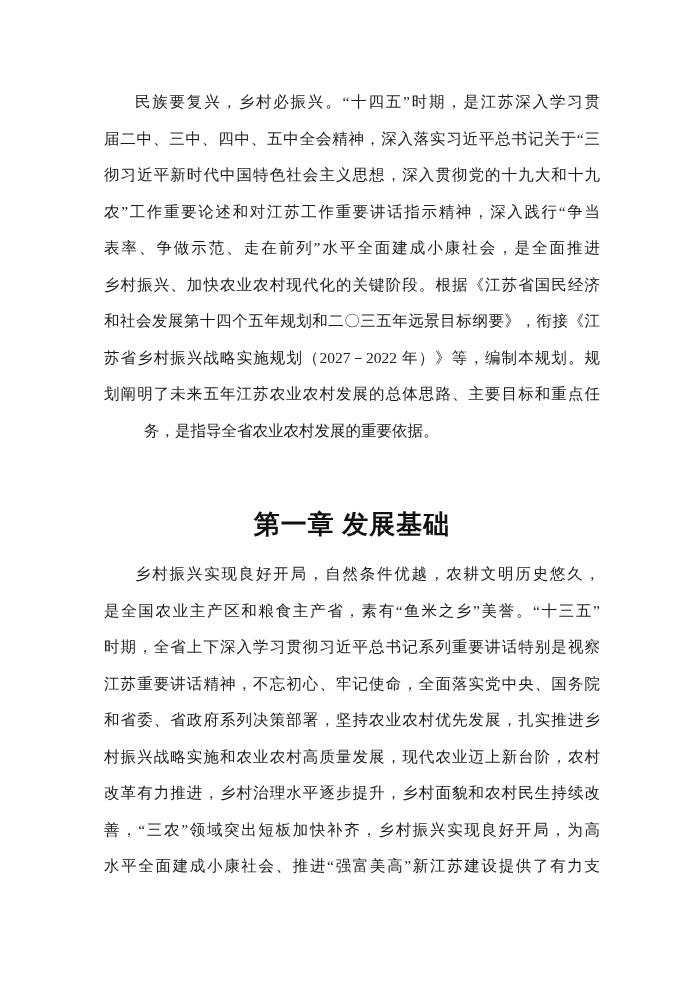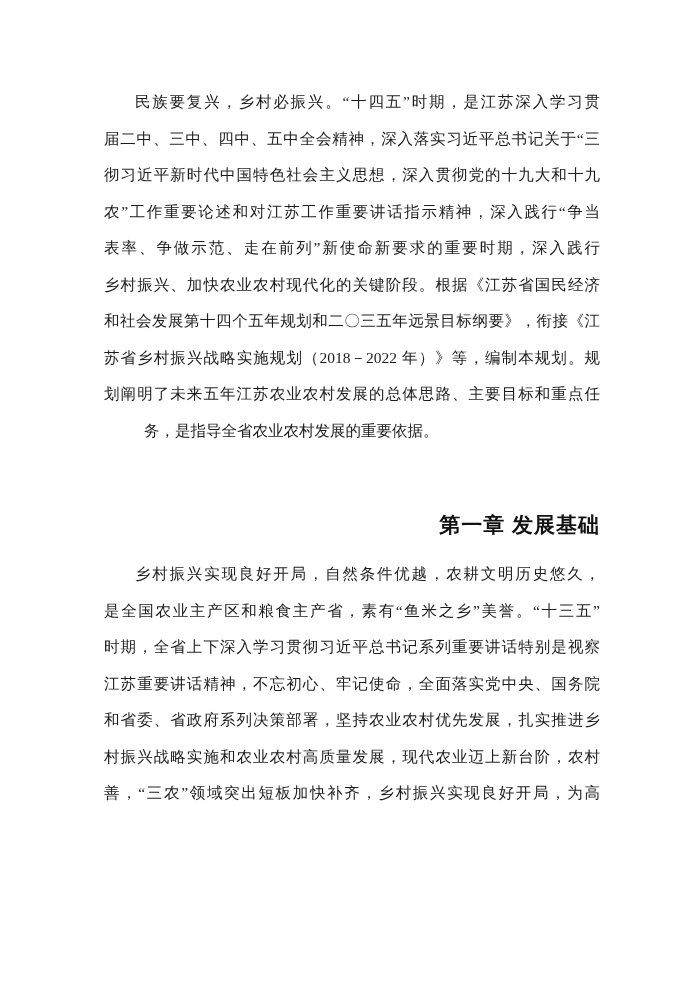--- a/index.html
+++ b/index.html
@@ -31,54 +31,56 @@
   }
   .para .line.indent {
     text-indent: 31px; 
   }
   .para .line.flush-left {
     text-align-last: left;
     margin-left: 40px;
   }
   .chapter {
     margin: 58px 0 13px 0;
-    font-family: Liberation Sans, sans-serif;
+    font-family: Liberation Serif, serif;
     font-weight: 700;
-    font-size: 21px;
+    font-size: 26px;
     line-height: 36px;
-    text-align: right;
+    text-align: center;
     letter-spacing: 1px;
     color: #111111;
   }
 </style>
 </head>
 <body>
 
 <div class="page">
   <div class="content">
 
     <div class="para">
       <div class="line indent">民族要复兴，乡村必振兴。“十四五”时期，是江苏深入学习贯</div>
       <div class="line">届二中、三中、四中、五中全会精神，深入落实习近平总书记关于“三</div>
       <div class="line">彻习近平新时代中国特色社会主义思想，深入贯彻党的十九大和十九</div>
       <div class="line">农”工作重要论述和对江苏工作重要讲话指示精神，深入践行“争当</div>
-      <div class="line">表率、争做示范、走在前列”新使命新要求的重要时期，深入践行</div>
+      <div class="line">表率、争做示范、走在前列”水平全面建成小康社会，是全面推进</div>
       <div class="line">乡村振兴、加快农业农村现代化的关键阶段。根据《江苏省国民经济</div>
       <div class="line">和社会发展第十四个五年规划和二〇三五年远景目标纲要》，衔接《江</div>
-      <div class="line">苏省乡村振兴战略实施规划（2018－2022 年）》等，编制本规划。规</div>
+      <div class="line">苏省乡村振兴战略实施规划（2027－2022 年）》等，编制本规划。规</div>
       <div class="line">划阐明了未来五年江苏农业农村发展的总体思路、主要目标和重点任</div>
       <div class="line flush-left">务，是指导全省农业农村发展的重要依据。</div>
     </div>
 
     <h2 class="chapter">第一章 发展基础</h2>
 
     <div class="para">
       <div class="line indent">乡村振兴实现良好开局，自然条件优越，农耕文明历史悠久，</div>
       <div class="line">是全国农业主产区和粮食主产省，素有“鱼米之乡”美誉。“十三五”</div>
       <div class="line">时期，全省上下深入学习贯彻习近平总书记系列重要讲话特别是视察</div>
       <div class="line">江苏重要讲话精神，不忘初心、牢记使命，全面落实党中央、国务院</div>
       <div class="line">和省委、省政府系列决策部署，坚持农业农村优先发展，扎实推进乡</div>
       <div class="line">村振兴战略实施和农业农村高质量发展，现代农业迈上新台阶，农村</div>
+      <div class="line">改革有力推进，乡村治理水平逐步提升，乡村面貌和农村民生持续改</div>
       <div class="line">善，“三农”领域突出短板加快补齐，乡村振兴实现良好开局，为高</div>
+      <div class="line">水平全面建成小康社会、推进“强富美高”新江苏建设提供了有力支</div>
     </div>
 
   </div>
 </div>
 
 </body></html>

